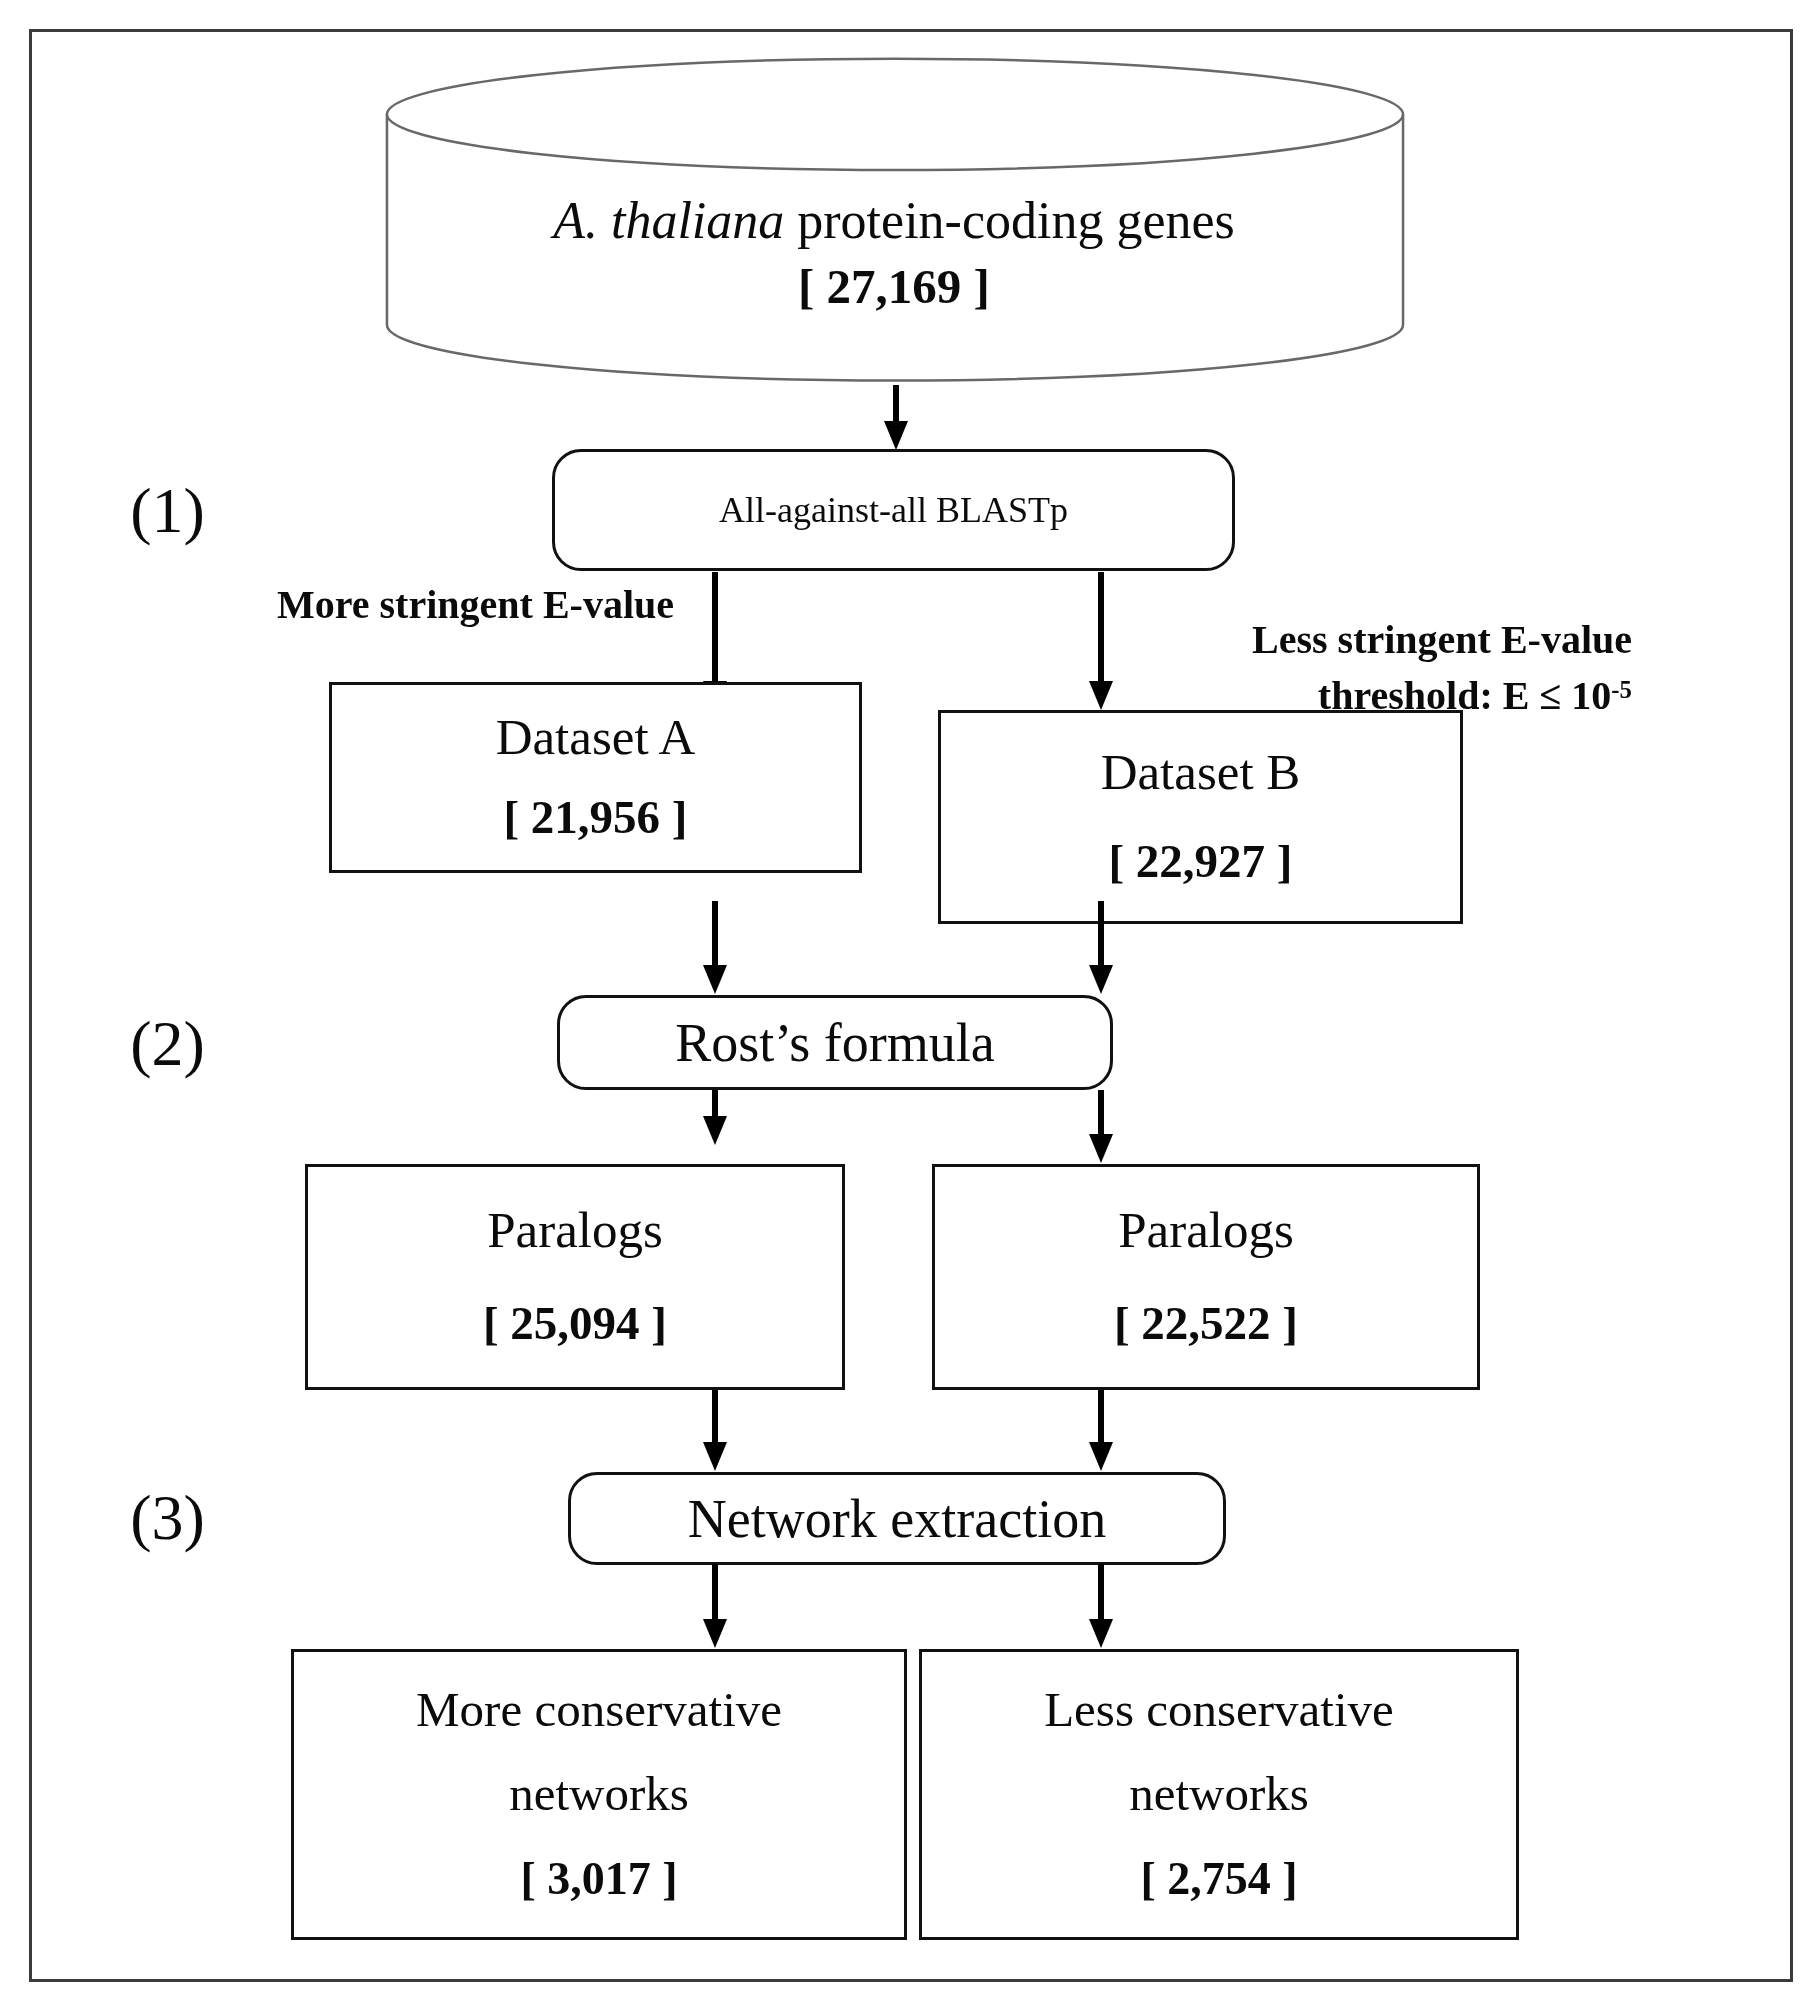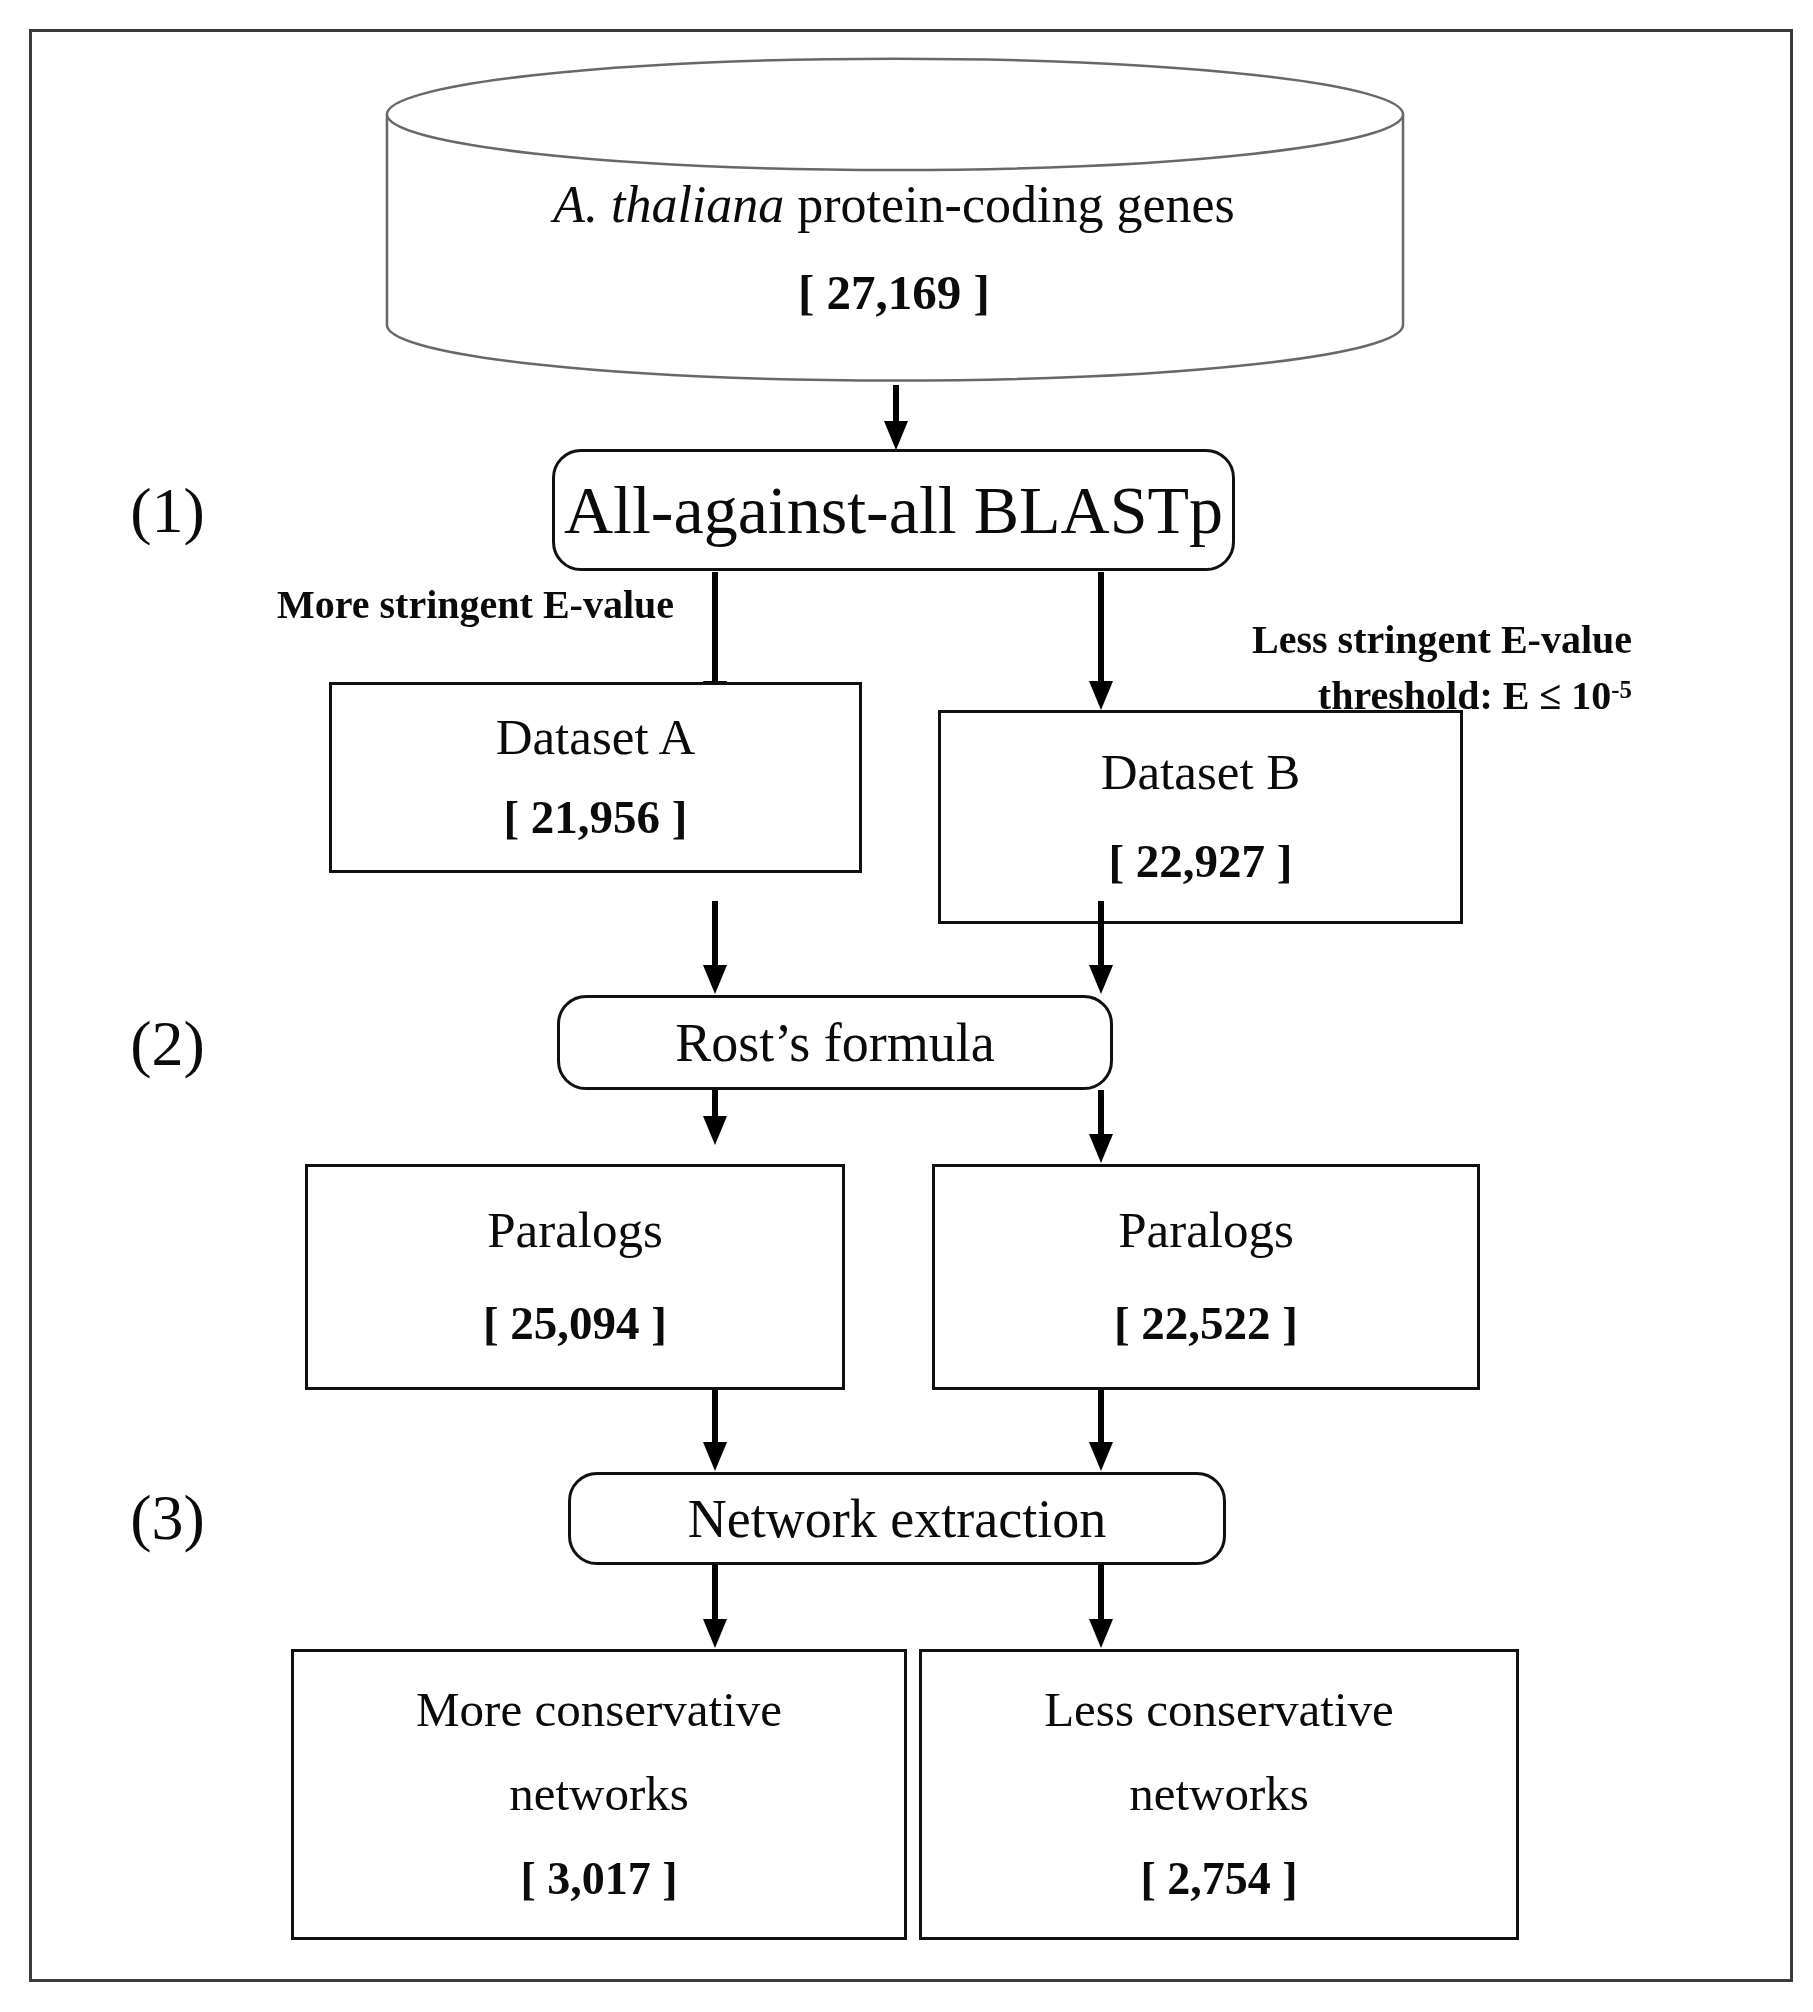--- a/index.html
+++ b/index.html
@@ -26,26 +26,26 @@
   
   .node{
     position:absolute;box-sizing:border-box;background:#fff;
     border:3.4px solid var(--box-border);
     display:flex;flex-direction:column;align-items:center;justify-content:space-evenly;
     text-align:center;
   }
   .round{border-radius:29px;justify-content:center;}
   .node .title{font-size:51px;line-height:1.05;white-space:nowrap;}
   .node .count{font-size:47px;font-weight:bold;white-space:nowrap;}
-  .process-label{font-size:68px;white-space:nowrap;}
+  .process-label{font-size:36px;white-space:nowrap;}
   
   .cyl-svg{position:absolute;left:384px;top:52px;}
   .cyl-text{
-    position:absolute;left:388px;top:176px;width:1012px;
-    display:flex;flex-direction:column;align-items:center;gap:31px;
+    position:absolute;left:388px;top:192px;width:1012px;
+    display:flex;flex-direction:column;align-items:center;gap:9px;
     text-align:center;
   }
   .cyl-line1{font-size:52px;line-height:1.1;white-space:nowrap;}
   .cyl-line1 .it{font-style:italic;}
   .cyl-count{font-size:49px;font-weight:bold;text-align:center;}
   
   .stepnum{
     position:absolute;left:100px;width:135px;text-align:center;
     font-size:64px;line-height:1.0;
   }

